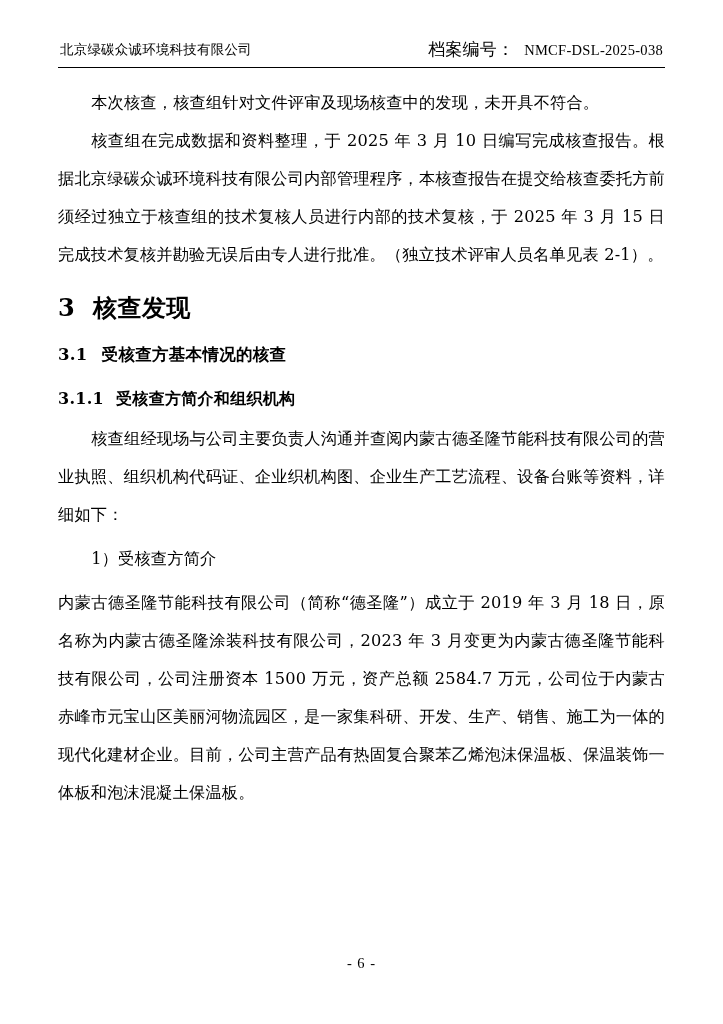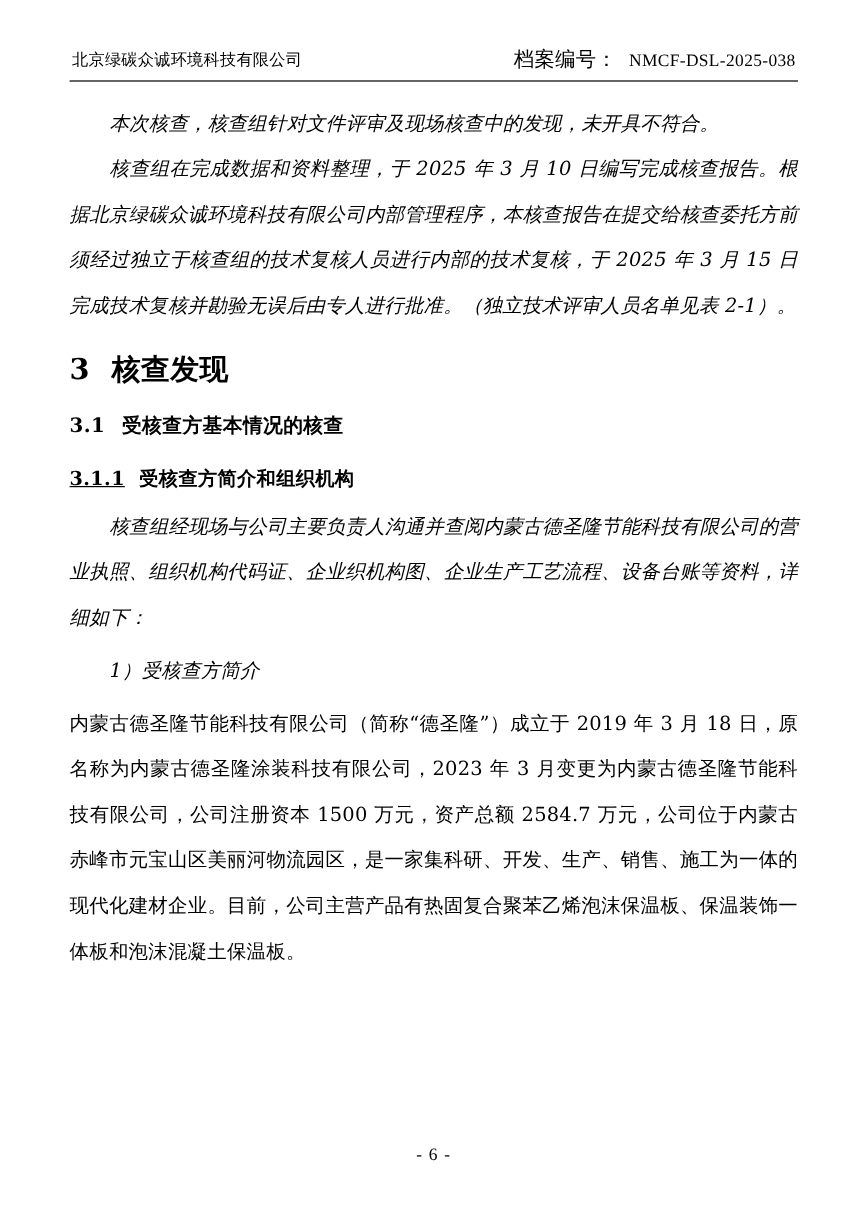--- a/index.html
+++ b/index.html
@@ -55,21 +55,20 @@
   p.body-text {
     margin: 0 0 0 0;
     font-size: 16.2px;
     line-height: 38px;
     text-align: justify;
     text-justify: inter-ideograph;
     letter-spacing: 0.2px;
   }
   p.indent {
     text-indent: 2.05em;
-    font-style: italic;
   }
   .h2 {
     font-size: 17.5px;
     font-weight: bold;
     line-height: 38px;
     margin: 10px 0 2px 0;
     letter-spacing: 0.4px;
   }
   .h2 .num { margin-right: 16px; }
   .h1 {
@@ -88,21 +87,21 @@
     letter-spacing: 0.3px;
   }
   .h3 .num { margin-right: 14px; text-align: center; }
   .h4 {
     font-size: 16px;
     font-weight: bold;
     line-height: 38px;
     margin: 6px 0 2px 0;
     letter-spacing: 0.3px;
   }
-  .h4 .num { margin-right: 12px; text-decoration: underline; }
+  .h4 .num { margin-right: 12px; }
   .gap-small { height: 6px; }
   
   .footer {
     position: absolute;
     left: 0;
     right: 0;
     bottom: 52px;
     text-align: center;
     font-size: 14.5px;
     font-family: "Liberation Serif", "DejaVu Serif", serif;

